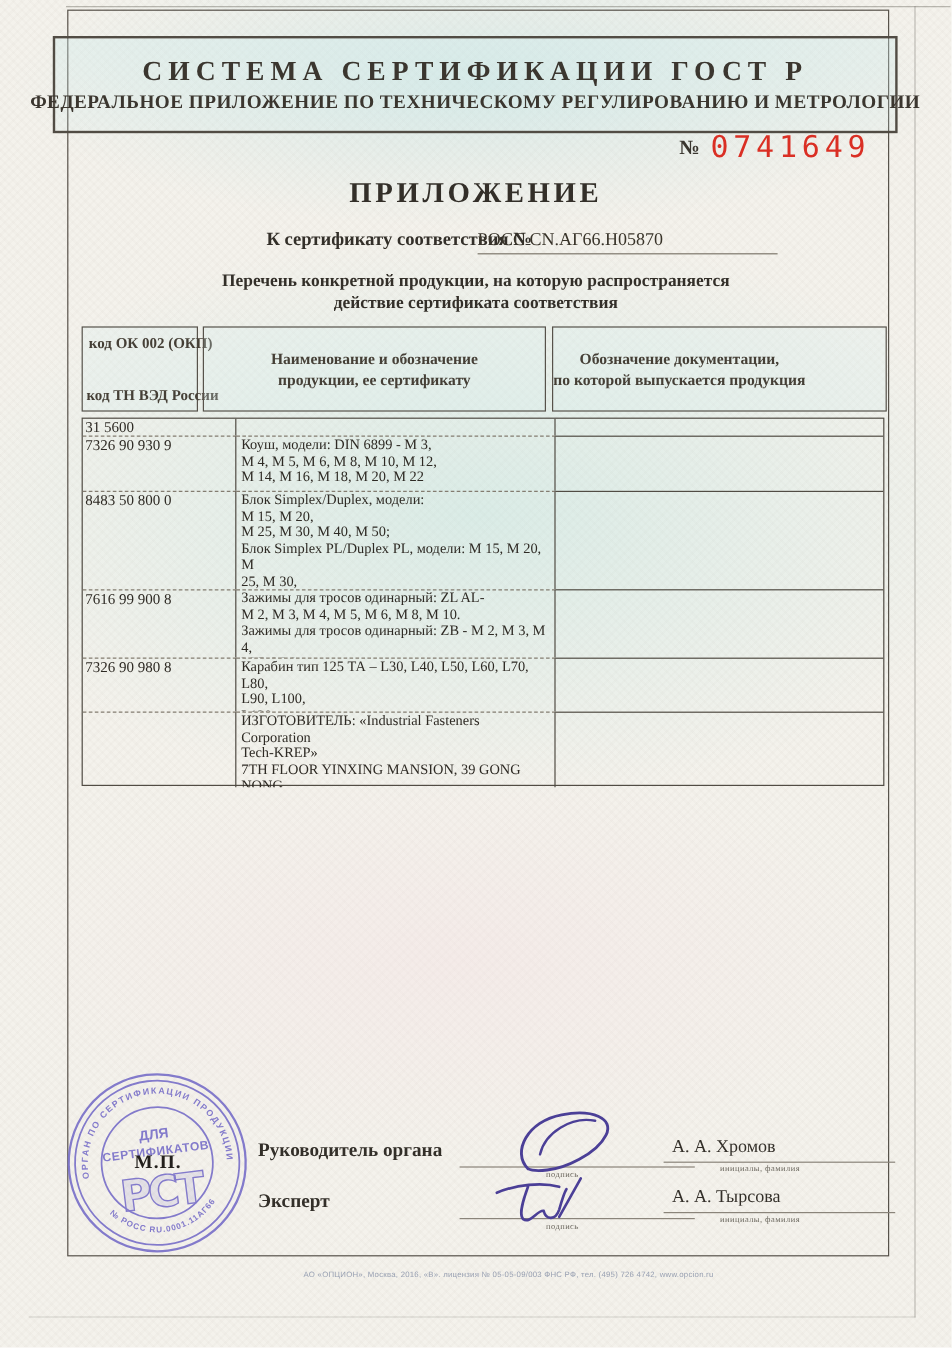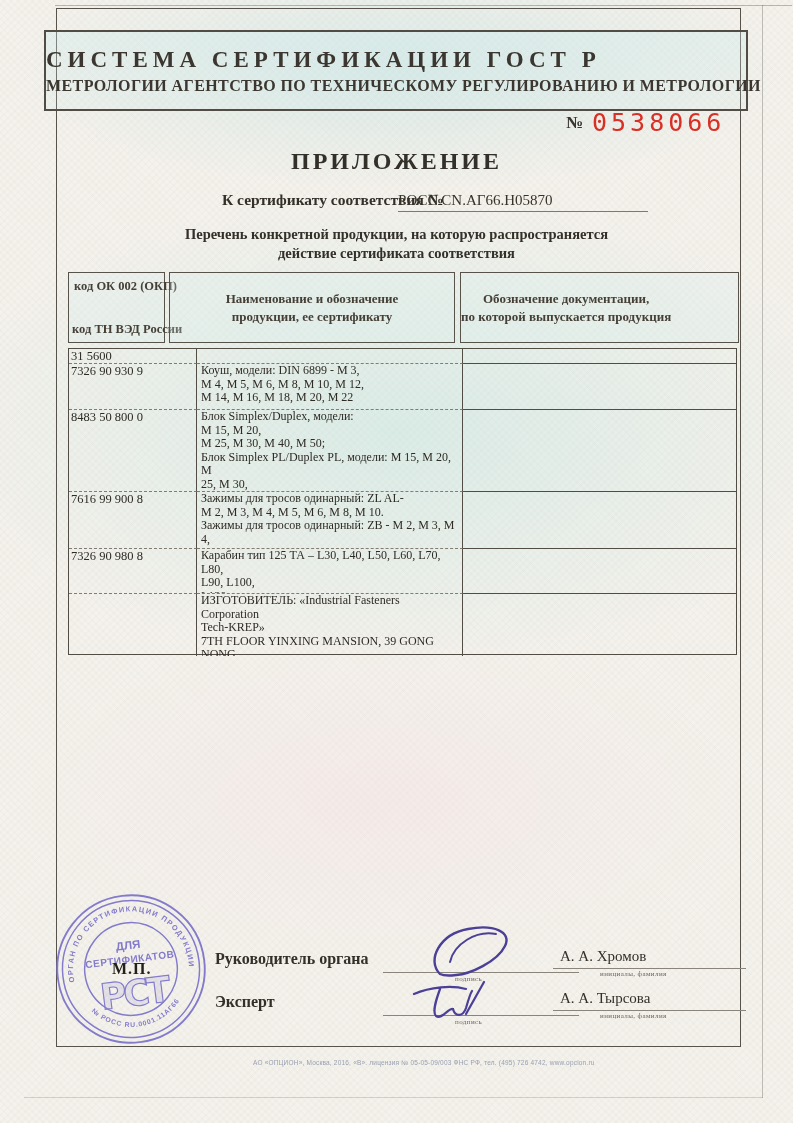--- a/index.html
+++ b/index.html
@@ -20,21 +20,21 @@
   .abs{position:absolute;}
   
   .edge-top{top:5px;left:55px;width:737px;height:0;border-top:1px solid rgba(110,108,100,0.45);}
   .edge-right{top:5px;left:762px;width:0;height:1093px;border-left:1px solid rgba(110,108,100,0.40);}
   .edge-bottom{top:1097px;left:24px;width:739px;height:0;border-top:1px solid rgba(130,125,118,0.30);}
   
   .frame{left:56px;top:8px;width:683px;height:1037px;border:1.6px solid #57524a;}
   
   .headbox{left:44px;top:30px;width:700px;height:77px;border:2px solid #514c44;
     background:linear-gradient(180deg, rgba(205,235,236,0.35), rgba(205,235,236,0.15));
-    display:flex;flex-direction:column;justify-content:center;}
+    display:flex;flex-direction:column;align-items:center;justify-content:center;}
   .sys-title{font-weight:bold;font-size:23px;letter-spacing:5px;color:#3b362f;white-space:nowrap;}
   .agency{font-weight:bold;font-size:16px;letter-spacing:0.4px;color:#3b362f;margin-top:4px;white-space:nowrap;}
   
   .blank-no{left:566px;top:113px;font-size:17px;font-weight:bold;color:#3a362f;}
   .blank-digits{left:592px;top:108px;font-family:"DejaVu Sans Mono",monospace;font-size:25px;letter-spacing:4px;color:#da2f24;}
   .title{left:0;top:148px;width:793px;text-align:center;font-weight:bold;font-size:24px;letter-spacing:3px;color:#332f29;}
   .certref-label{left:222px;top:191px;font-weight:bold;font-size:15.5px;color:#332f29;}
   .certref-value{left:398px;top:192px;width:250px;font-size:15px;color:#383329;border-bottom:1px solid #7e786d;padding-bottom:2px;}
   .subtitle{left:0;top:225px;width:793px;text-align:center;font-weight:bold;font-size:14.5px;line-height:18.5px;color:#332f29;white-space:pre-line;}
   
@@ -71,25 +71,25 @@
 <div class="page">
 
   <div class="abs edge-top"></div>
   <div class="abs edge-right"></div>
   <div class="abs edge-bottom"></div>
 
   <div class="abs frame"></div>
 
   <div class="abs headbox">
     <div class="sys-title">СИСТЕМА СЕРТИФИКАЦИИ ГОСТ Р</div>
-    <div class="agency">МЕТРОЛОГИИ АГЕНТСТВО ПО ТЕХНИЧЕСКОМУ РЕГУЛИРОВАНИЮ И МЕТРОЛОГИИ</div>
+    <div class="agency">ФЕДЕРАЛЬНОЕ ПРИЛОЖЕНИЕ ПО ТЕХНИЧЕСКОМУ РЕГУЛИРОВАНИЮ И МЕТРОЛОГИИ</div>
   </div>
 
   <div class="abs blank-no">№</div>
-  <div class="abs blank-digits">0538066</div>
+  <div class="abs blank-digits">0741649</div>
 
   <div class="abs title">ПРИЛОЖЕНИЕ</div>
 
   <div class="abs certref-label">К сертификату соответствия №</div>
   <div class="abs certref-value">РОСС CN.АГ66.Н05870</div>
 
   <div class="abs subtitle">Перечень конкретной продукции,  на которую распространяется
 действие сертификата соответствия</div>
 
   <div class="abs th th1">

